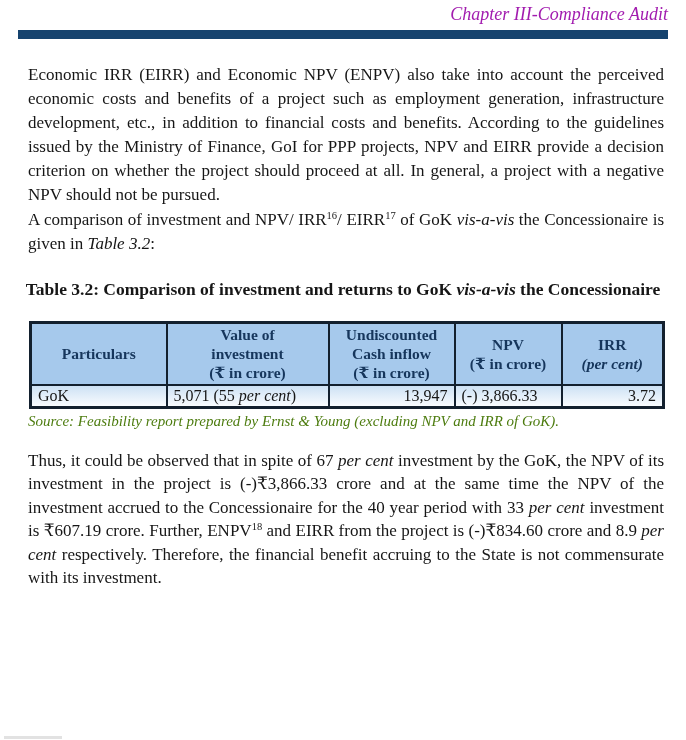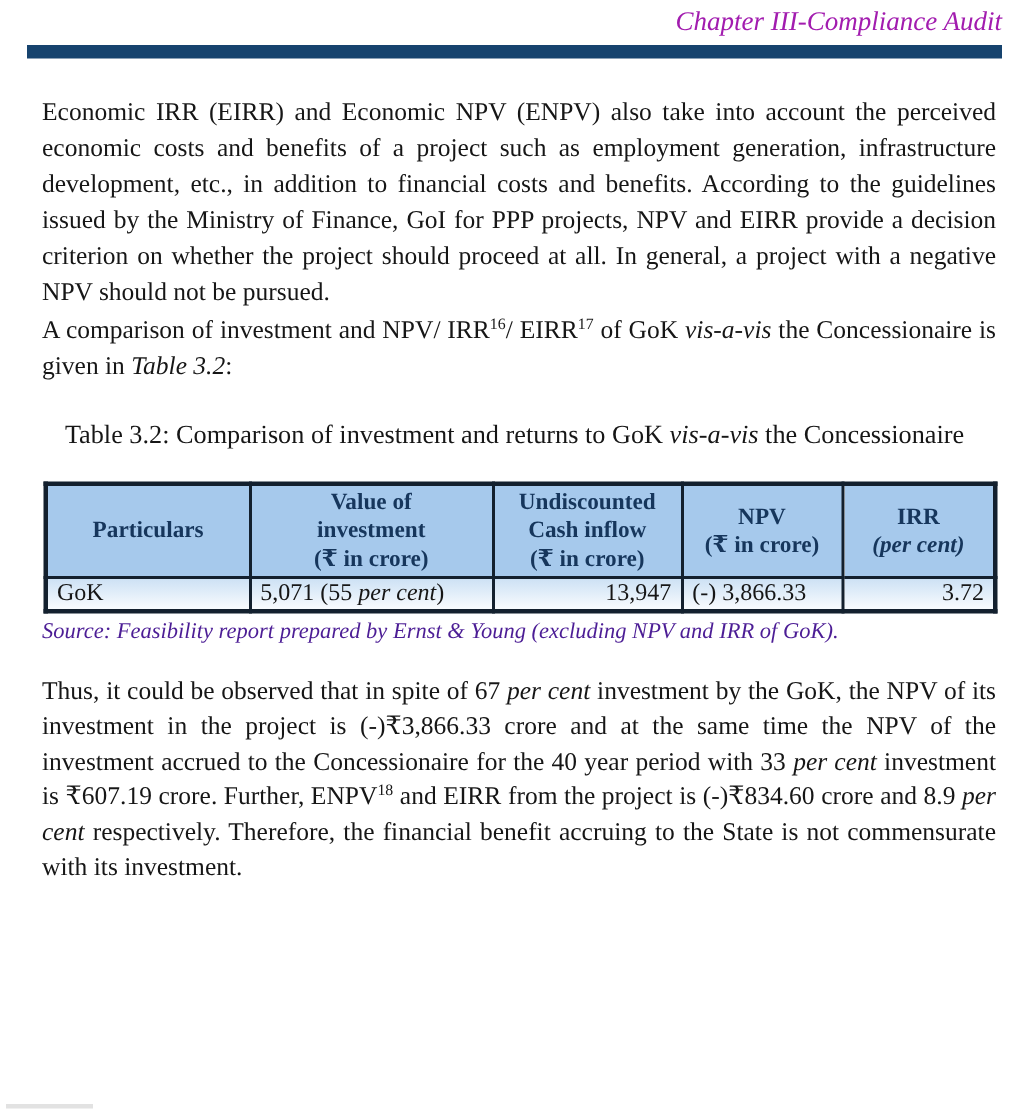--- a/index.html
+++ b/index.html
@@ -46,21 +46,21 @@
   .it{font-style:italic;}
   .sup{
     font-size:0.62em;
     position:relative;
     top:-0.55em;
     line-height:0;
   }
   .tbl-title{
     margin:22px 24px 0 24px;
     font-size:17.5px;
-    font-weight:normal;
+    font-weight:bold;
     text-align:center;
     line-height:23px;
   }
   table.tbl{
     margin:20px 0 0 29px;
     border-collapse:collapse;
     table-layout:fixed;
     width:633px;
     font-size:16px;
   }
@@ -91,21 +91,21 @@
     height:23px;
   }
   tr.totalrow td{font-weight:bold;}
   td.al{text-align:left;}
   td.ar{text-align:right;padding-right:9px;}
   td.ac{text-align:right;}
   p.source{
     margin:4px 0 0 28px;
     font-size:15px;
     font-style:italic;
-    color:#4c1d95;
+    color:#4d7c0f;
   }
   .footnote-mark{
     position:absolute;
     left:4px;bottom:1px;
     width:58px;height:3px;
     background:#d8d8d8;
     opacity:.75;
   }
 </style>
 </head>

